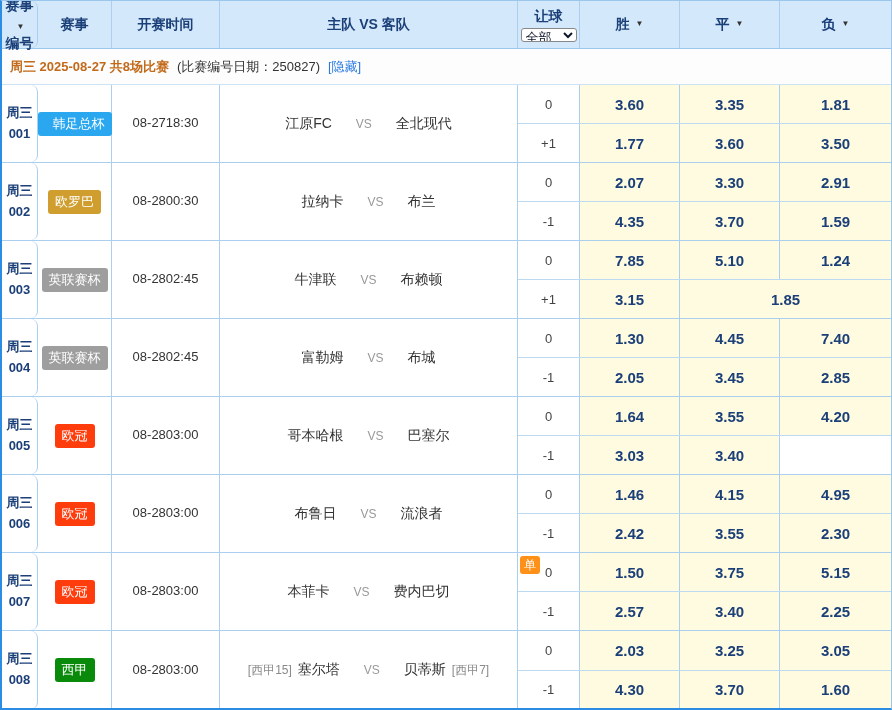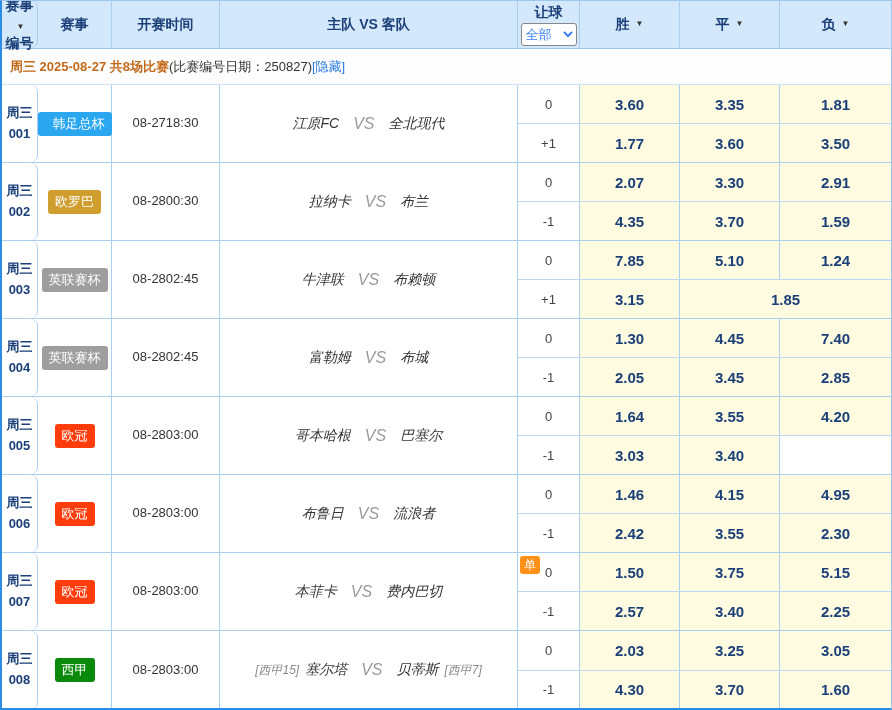--- a/index.html
+++ b/index.html
@@ -34,30 +34,30 @@
     display:flex; flex-direction:column;
     align-items:center; justify-content:center;
     border-right:1px solid #aacfef;
     color:#1b3f78; font-size:14px; font-weight:bold;
     line-height:1.35; text-align:center;
   }
   .hcell.last { border-right:none; }
   .hcell.row-dir { flex-direction:row; gap:4px; }
   .tri { font-size:8px; color:#333; font-weight:normal; margin-left:2px; }
   .hcell select {
-    width:56px; height:23px; font-size:13px;
+    width:56px; height:14px; font-size:13px;
     border:1px solid #888; border-radius:3px; background:#fff;
-    color:#3b82f6; margin-top:2px; font-weight:normal;
+    color:#0f172a; margin-top:2px; font-weight:normal;
   }
   .hcell.sortable { cursor:pointer; }
 
   
   .date-bar {
     display:flex; align-items:center;
-    height:36px; padding-left:8px; 
+    height:36px; padding-left:8px; gap:8px;
     background:#fdfdfd; font-size:13px;
     border-bottom:1px solid #cfe2f3;
   }
   .date-info { color:#c26a1a; font-weight:bold; }
   .match-code { color:#333; }
   .hide-link { color:#2a7ae2; cursor:pointer; text-decoration:none; }
 
   
   .match-row {
     display:flex; height:78px;
@@ -68,22 +68,22 @@
   .cell {
     display:flex; align-items:center; justify-content:center;
     border-right:1px solid #aacfef;
   }
   .col-id { flex-direction:column; font-size:13px; font-weight:bold; color:#1b3f78; line-height:1.6; }
   .league-badge {
     color:#fff; font-size:13px; padding:3px 7px;
     border-radius:3px; cursor:pointer; white-space:nowrap;
   }
   .col-time { flex-direction:row; font-size:13px; color:#333; line-height:1.7; }
-  .col-teams { font-size:14px; color:#333; cursor:pointer;font-style:italic; }
-  .col-teams .vs { color:#999; font-size:16px; margin:0 14px; }
+  .col-teams { font-size:14px; color:#333; cursor:pointer; }
+  .col-teams .vs { color:#999; font-size:12px; margin:0 24px; }
   .col-teams .rank { color:#8a8a8a; font-size:12px; margin:0 6px; }
 
   .odds-block { flex:1; display:flex; flex-direction:column; }
   .odds-row { flex:1; display:flex; }
   .odds-row:first-child { border-bottom:1px solid #bcdaf2; }
   .col-handicap { position:relative; font-size:13px; color:#444; background:#fff; }
   .odds-cell {
     background:#fffbe1; color:#1b3f78;
     font-weight:bold; font-size:15px; cursor:pointer;
   }

